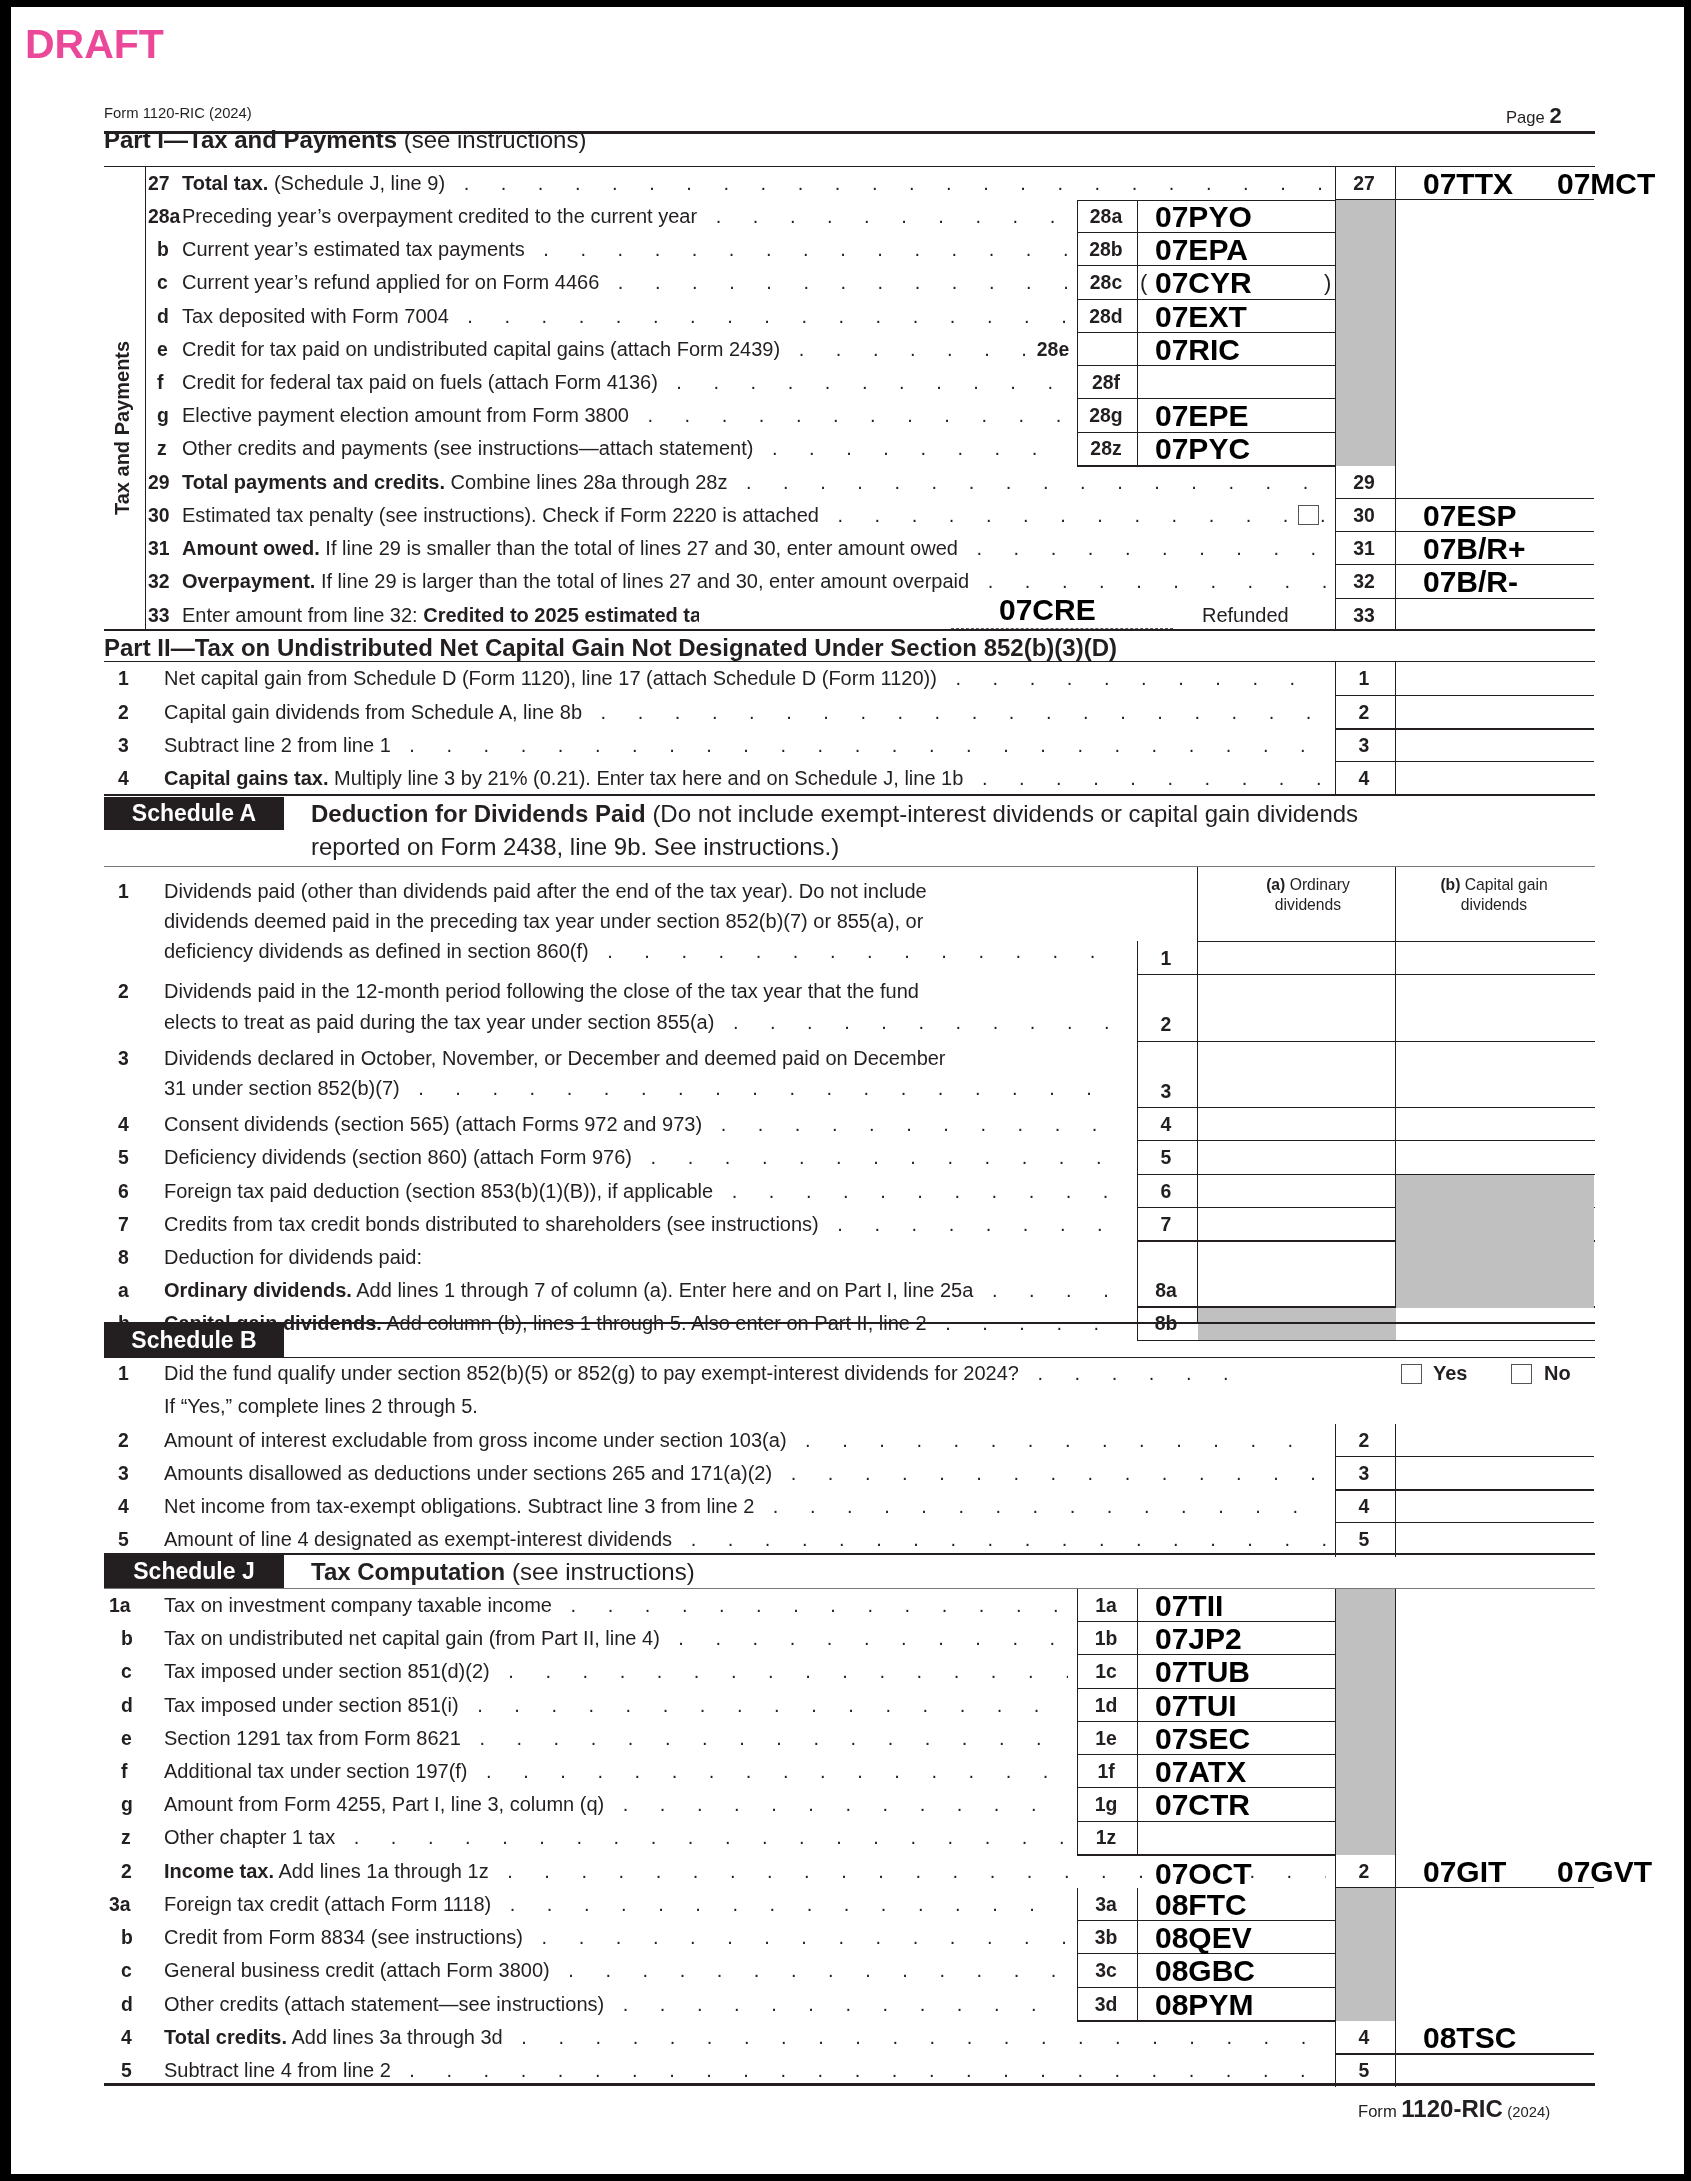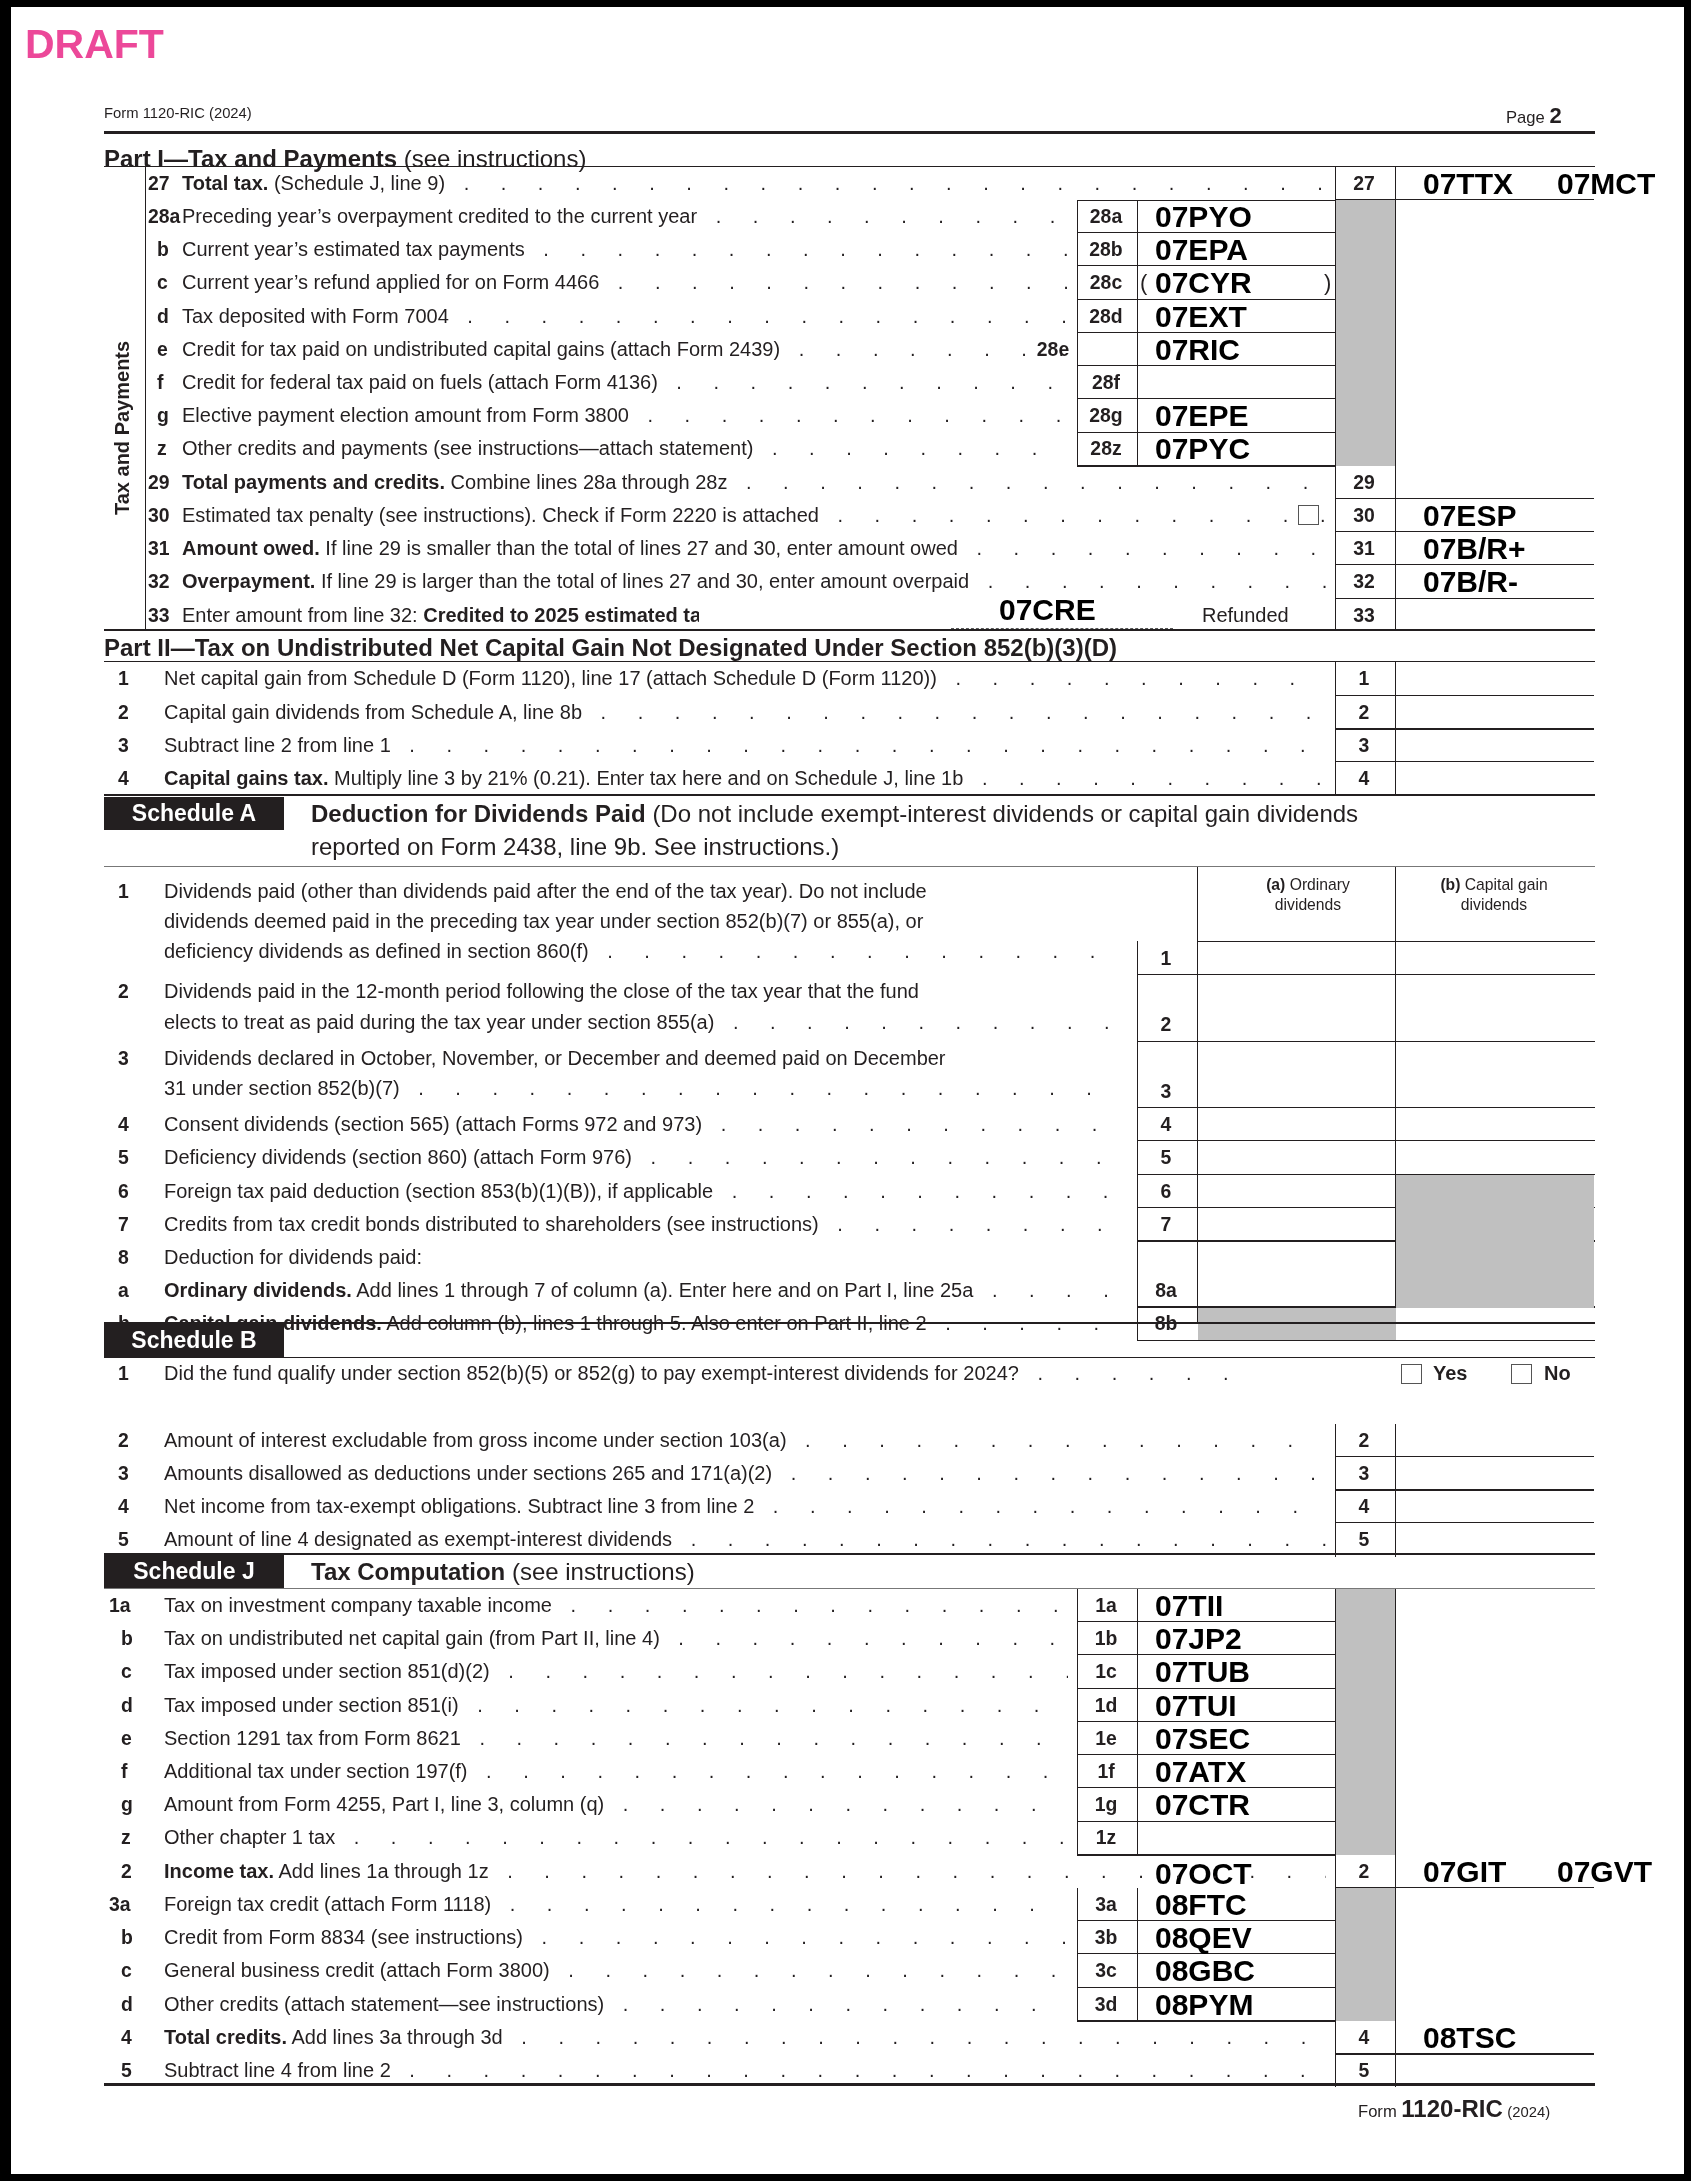--- a/index.html
+++ b/index.html
@@ -36,21 +36,21 @@
 </head>
 <body>
 
 <div class="page">
 
   <div class="abs draft">DRAFT</div>
   <div class="abs form-id">Form 1120-RIC (2024)</div>
   <div class="abs page-no"><span>Page</span> <b>2</b></div>
 
   <div class="hrule" style="top:124px;height:3.7px;"></div>
-  <div class="part-title" style="top:136px;line-height:31px;text-align:right;"><span>Part I—Tax and Payments</span> <span class="n">(see instructions)</span></div>
+  <div class="part-title" style="top:117px;line-height:31px;text-align:right;"><span>Part I—Tax and Payments</span> <span class="n">(see instructions)</span></div>
   <div class="hrule" style="top:159px;height:1.4px;"></div>
 
   <div class="vert-label">Tax and Payments</div>
   <div class="vline" style="left:134px;top:160px;height:462px;"></div>
 
   <div id="part1-rows">
       <div class="row" style="left:0;top:160px;width:1673px;">
         <span class="ln" style="left:137px;">27</span>
         <span class="txt" style="left:171px;width:1144px;"><b>Total tax.</b> <span>(Schedule J, line 9)</span><span class="dots"> . . . . . . . . . . . . . . . . . . . . . . . . . . . . . . . . . . . . . . . . . . . . . . . . . . . . . . . . . . . .</span></span>
         <span class="box-lbl" style="left:1324px;">27</span>
@@ -325,20 +325,23 @@
   <div class="sched-badge" style="top:1317px;">Schedule B</div>
   <div class="hrule" style="top:1350px;height:1.4px;"></div>
   <div class="row" style="left:93px;top:1350px;width:1491px;">
     <span class="ln" style="left:14px;">1</span>
     <span class="txt" style="left:60px;"><span>Did the fund qualify under section 852(b)(5) or 852(g) to pay exempt-interest dividends for 2024?</span><span class="dots"> . . . . . .</span></span>
     <span class="checkbox" style="left:1297px;top:7.4px;"></span>
     <span class="abs" style="left:1329px;font-weight:bold;">Yes</span>
     <span class="checkbox" style="left:1407px;top:7.4px;"></span>
     <span class="abs" style="left:1440px;font-weight:bold;">No</span>
   </div>
+  <div class="row" style="left:93px;top:1383px;width:1108px;">
+    <span class="txt" style="left:60px;">If “Yes,” complete lines 2 through 5.</span>
+  </div>
   <div id="schedB-rows">
       <div class="row" style="left:0;top:1417px;width:1673px;">
         <span class="ln" style="left:107px;">2</span>
         <span class="txt" style="left:153px;width:1162px;"><span>Amount of interest excludable from gross income under section 103(a)</span><span class="dots"> . . . . . . . . . . . . . . . . . . . . . . . . . . . . . . . . . . . . . . . . . . . . . . . . . . . . . . . . . . . .</span></span>
         <span class="box-lbl" style="left:1324px;">2</span>
       </div>
       <span class="abs" style="left:1384px;top:1417px;width:199px;height:33px;"></span>
       <div class="abs" style="left:1324px;top:1449px;width:259px;height:1.4px;background:#231f20;"></div>
       <div class="row" style="left:0;top:1450px;width:1673px;">
         <span class="ln" style="left:107px;">3</span>

